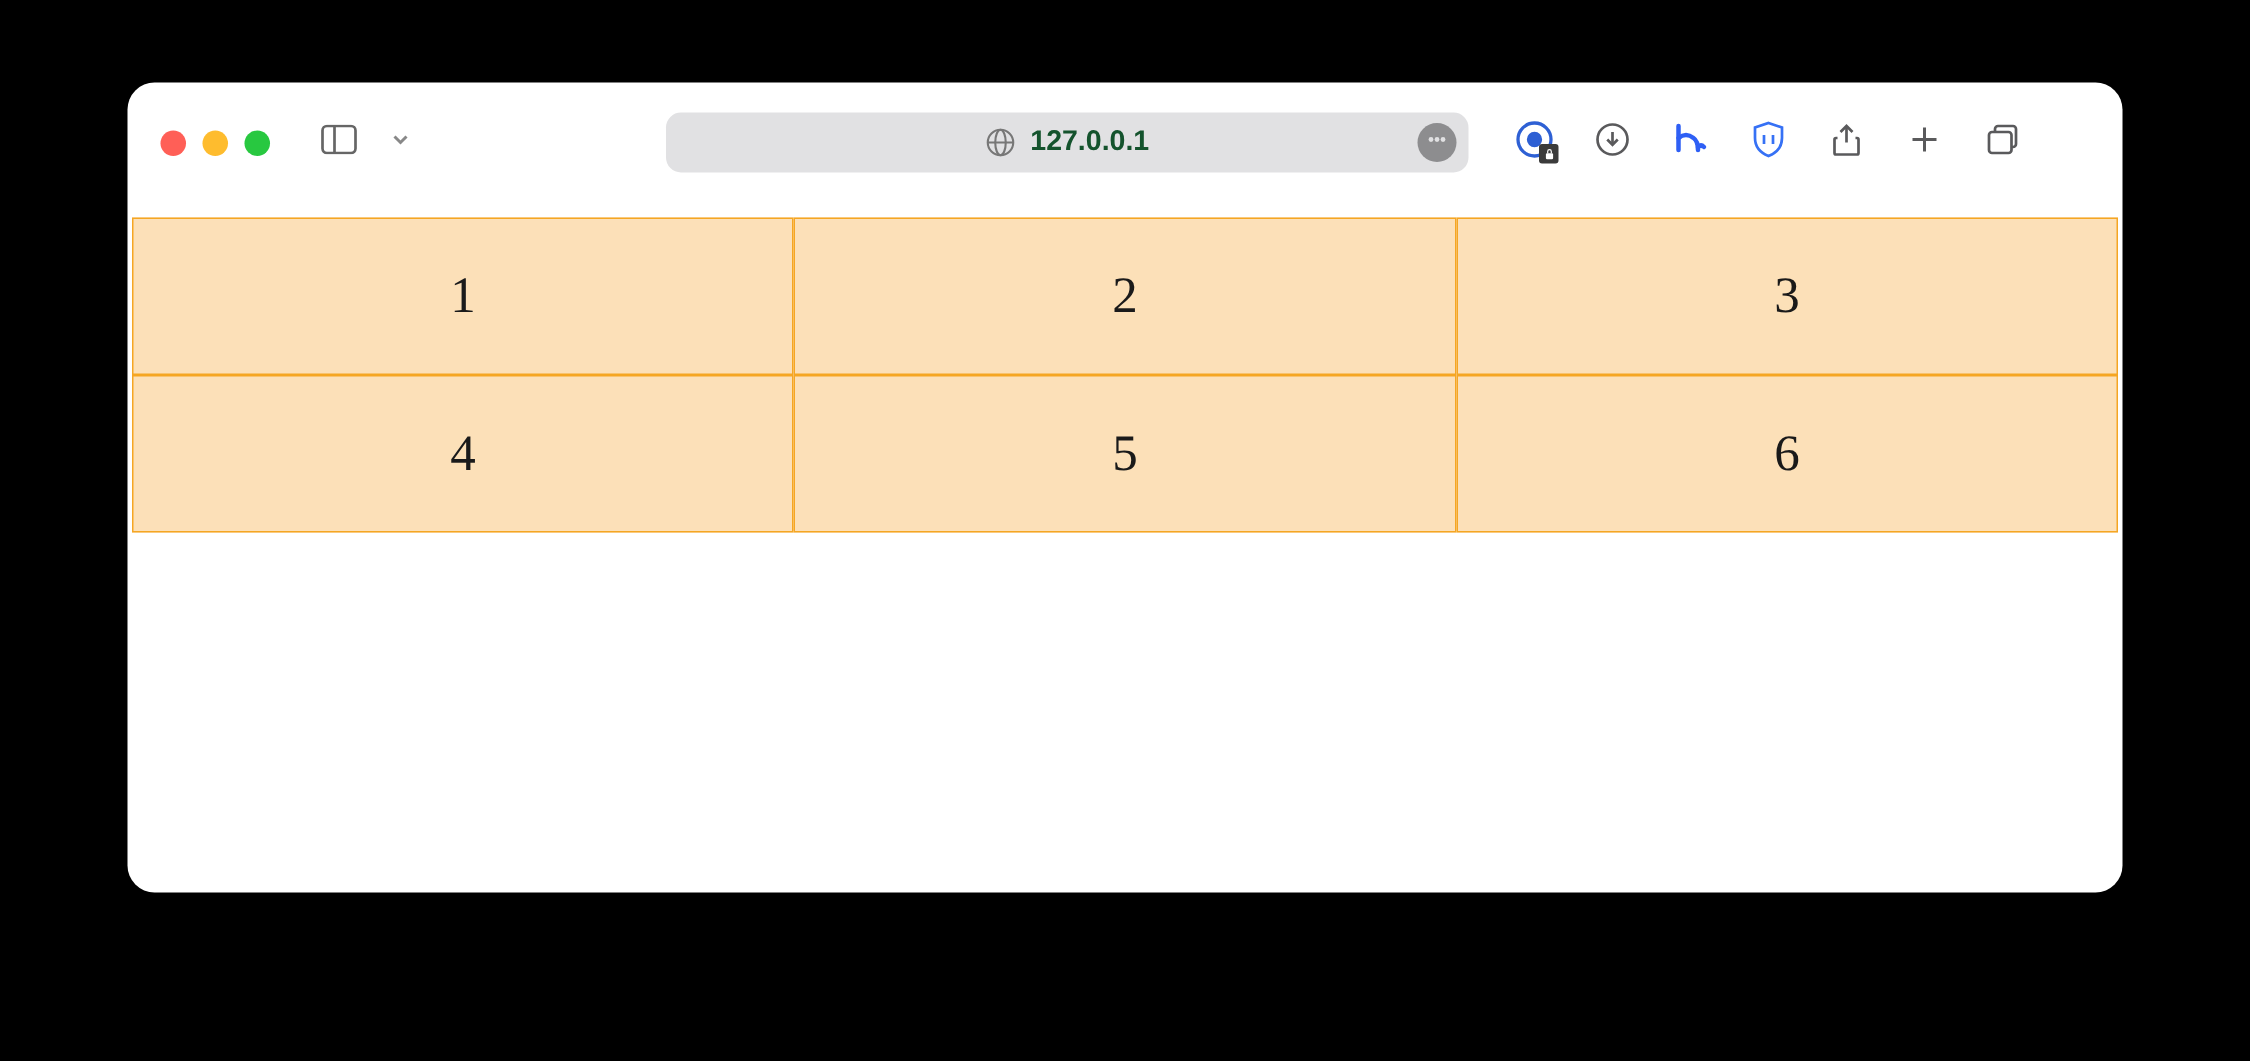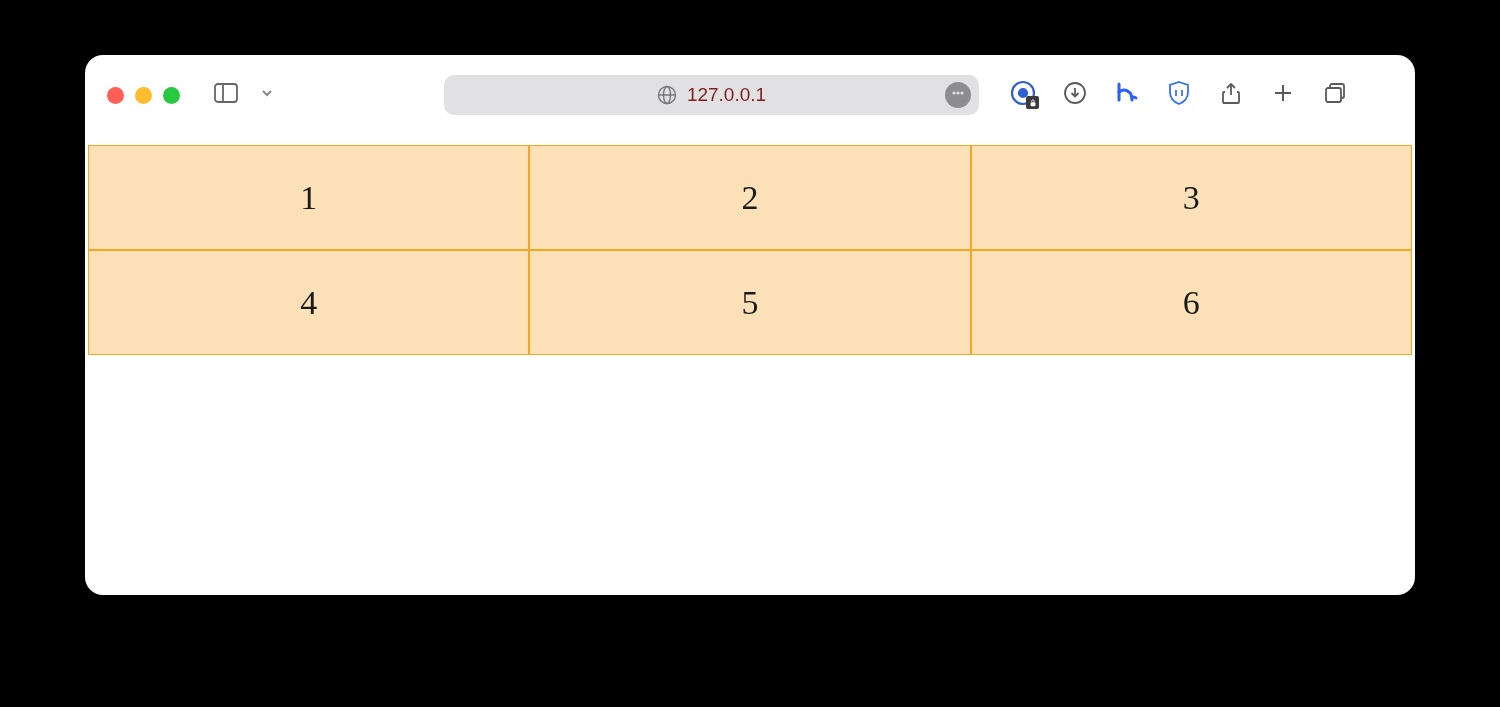--- a/index.html
+++ b/index.html
@@ -75,23 +75,23 @@
       gap: 10px;
       position: relative;
     }
     .globe-icon {
       color: #777;
       display: flex;
       align-items: center;
     }
     .globe-icon svg { width: 20px; height: 20px; }
     .address-text {
-      color: #7f1d1d;
+      color: #14532d;
       font-size: 19px;
-      font-weight: 400;
+      font-weight: 700;
     }
     .more-btn {
       position: absolute;
       right: 8px;
       width: 26px;
       height: 26px;
       border-radius: 50%;
       background: #8d8d8f;
       display: flex;
       align-items: center;

